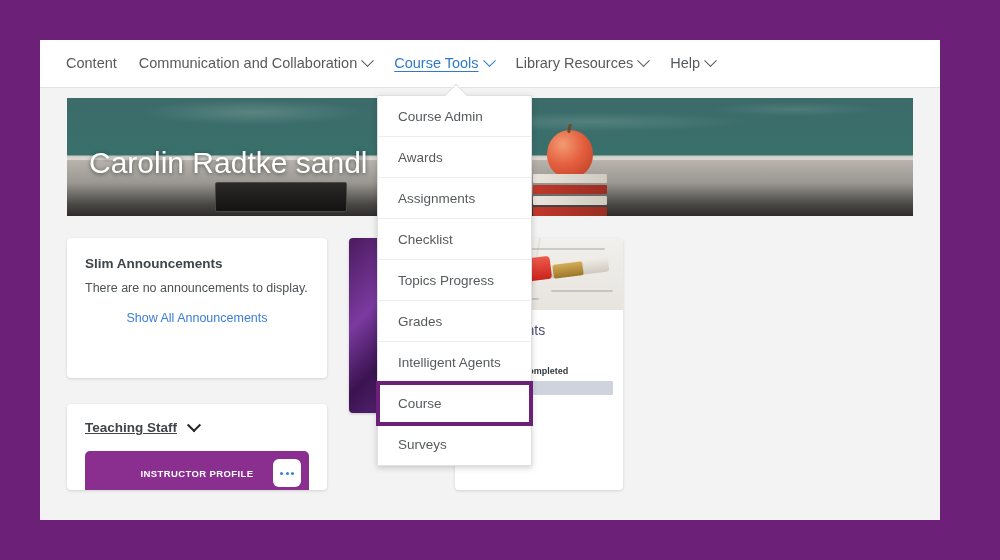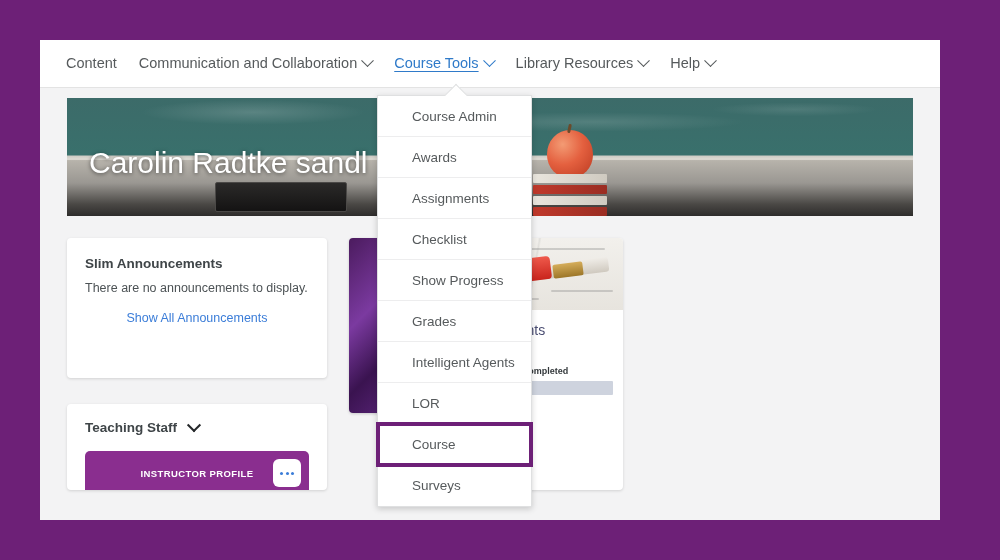--- a/index.html
+++ b/index.html
@@ -169,21 +169,21 @@
   .link-blue {
     font-size: 12.5px;
     color: #3b7dd8;
     cursor: pointer;
     text-align: center;
   }
 
   
   #teaching-card { margin-top: 26px; padding: 16px 18px 0 18px; height: 86px; overflow: hidden; }
   .ts-head { display: flex; align-items: center; gap: 12px; margin-bottom: 16px; }
-  .ts-head .widget-title { margin-bottom: 0; }
+  .ts-head .widget-title { margin-bottom: 0; text-decoration: underline; }
   .chev-dark {
     display: inline-block;
     width: 10px; height: 10px;
     border-right: 2.4px solid #25282a;
     border-bottom: 2.4px solid #25282a;
     transform: rotate(45deg) translate(-2px,-2px);
   }
   .instructor-tile {
     position: relative;
     height: 44px;
@@ -301,21 +301,21 @@
     background: #ffffff;
     border-left: 1px solid #dfe0e1;
     border-top: 1px solid #dfe0e1;
     transform: rotate(45deg);
   }
   .menu-item {
     position: relative;
     height: 41px;
     display: flex;
     align-items: center;
-    padding-left: 34px;
+    padding-left: 20px;
     font-size: 13.5px;
     color: #565a5c;
     border-bottom: 1px solid #ededee;
     background: #ffffff;
     cursor: pointer;
   }
   .menu-item:last-child { border-bottom: none; }
   .menu-item.highlighted {
     outline: 4px solid #6D2077;
     outline-offset: -2px;
@@ -442,30 +442,27 @@
       <div class="menu-item">
         <span>Awards</span>
       </div>
       <div class="menu-item">
         <span>Assignments</span>
       </div>
       <div class="menu-item">
         <span>Checklist</span>
       </div>
       <div class="menu-item">
-        <span>Show Progress</span>
+        <span>Topics Progress</span>
       </div>
       <div class="menu-item">
         <span>Grades</span>
       </div>
       <div class="menu-item">
         <span>Intelligent Agents</span>
-      </div>
-      <div class="menu-item">
-        <span>LOR</span>
       </div>
       <div class="menu-item highlighted">
         <span>Course</span>
       </div>
       <div class="menu-item">
         <span>Surveys</span>
       </div>
 
     </div>
 

